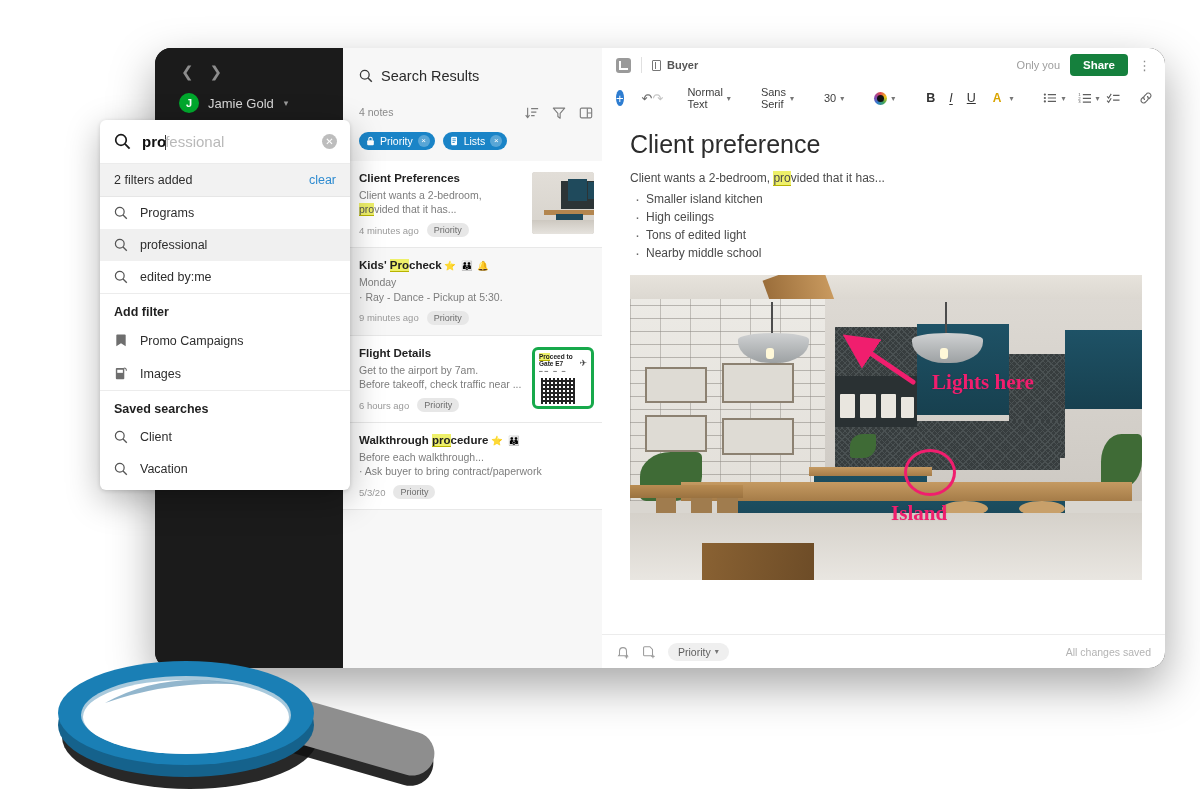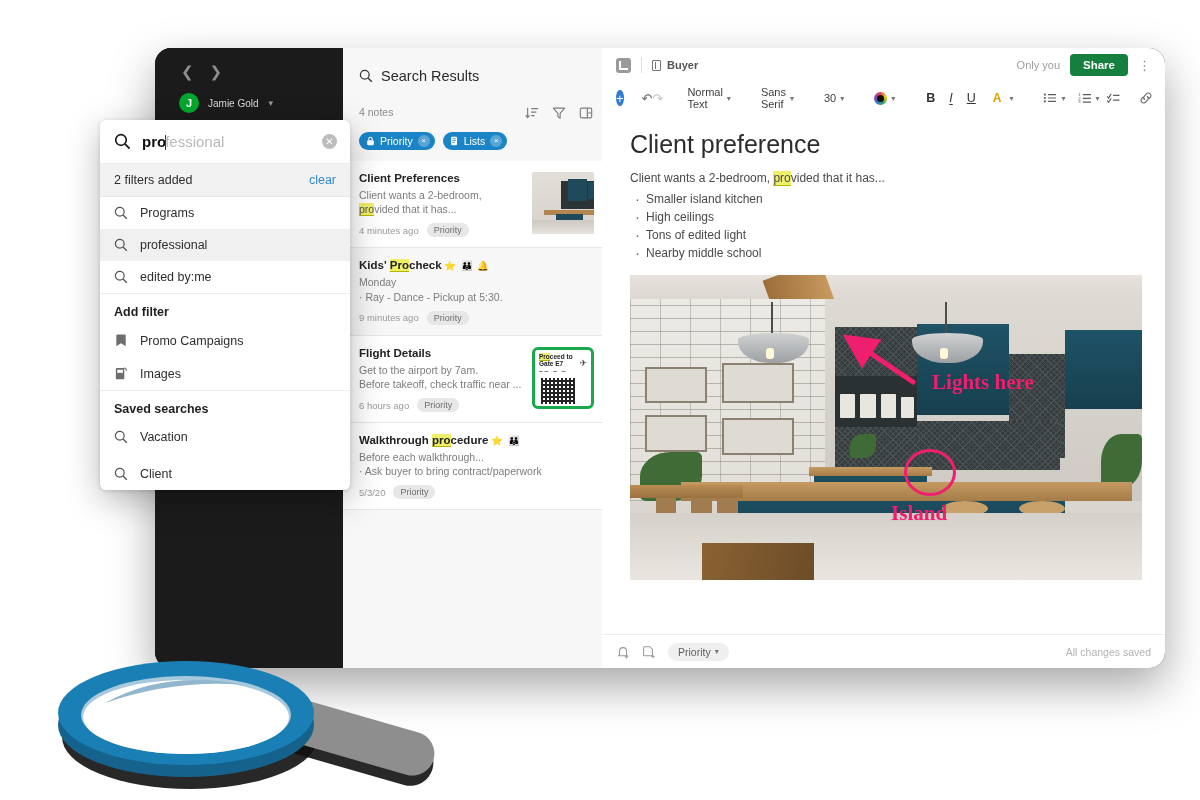--- a/index.html
+++ b/index.html
@@ -27,21 +27,21 @@
     background: #1b1b1b;
   }
   .sb-nav { display: flex; gap: 16px; padding: 16px 0 0 26px; }
   .sb-arrow { color: #8d8d8d; font-size: 15px; line-height: 1; cursor: pointer; }
   .sb-user { display: flex; align-items: center; gap: 9px; padding: 14px 0 0 24px; }
   .avatar {
     width: 20px; height: 20px; border-radius: 50%;
     background: #00a82d; color: #fff; font-size: 11px; font-weight: bold;
     display: flex; align-items: center; justify-content: center;
   }
-  .sb-user-name { color: #d8d8d8; font-size: 10px; }
+  .sb-user-name { color: #d8d8d8; font-size: 13px; }
   .sb-caret { color: #9a9a9a; font-size: 9px; margin-left: 1px; }
 
   
   .list-panel {
     position: absolute; left: 188px; top: 0; width: 265px; height: 100%;
     background: #f7f7f7; border-right: 1px solid #1d4ed8;
     display: flex; flex-direction: column;
   }
   .lp-head { padding: 20px 0 0 16px; display: flex; align-items: center; gap: 8px; }
   .lp-head-title { font-size: 14.5px; color: #2b2b2b; font-weight: 400; }
@@ -721,38 +721,38 @@
           <rect x="3" y="4" width="6" height="3.3" fill="#fff"></rect>
         </svg>
       </span>
       <span>Images</span>
     </div>
 
     <div class="so-sep"></div>
 
     <div class="so-section">Saved searches</div>
 
+    <div class="so-row">
+      <span>
+        <svg width="14" height="14" viewBox="0 0 16 16">
+          <circle cx="6.6" cy="6.6" r="5" fill="none" stroke="#555" stroke-width="1.4"></circle>
+          <line x1="10.3" y1="10.3" x2="14.6" y2="14.6" stroke="#555" stroke-width="1.5"></line>
+        </svg>
+      </span>
+      <span>Client</span>
+    </div>
+
     <div class="so-row" style="padding-bottom:14px;">
       <span>
         <svg width="14" height="14" viewBox="0 0 16 16">
           <circle cx="6.6" cy="6.6" r="5" fill="none" stroke="#555" stroke-width="1.4"></circle>
           <line x1="10.3" y1="10.3" x2="14.6" y2="14.6" stroke="#555" stroke-width="1.5"></line>
         </svg>
       </span>
       <span>Vacation</span>
-    </div>
-
-    <div class="so-row">
-      <span>
-        <svg width="14" height="14" viewBox="0 0 16 16">
-          <circle cx="6.6" cy="6.6" r="5" fill="none" stroke="#555" stroke-width="1.4"></circle>
-          <line x1="10.3" y1="10.3" x2="14.6" y2="14.6" stroke="#555" stroke-width="1.5"></line>
-        </svg>
-      </span>
-      <span>Client</span>
     </div>
 
   </div>
 
   <svg class="magnifier" viewBox="0 0 430 170">
     <ellipse cx="145" cy="112" rx="128" ry="52" fill="#111" opacity="0.9"></ellipse>
     <rect x="240" y="78" width="160" height="46" rx="23" fill="#111" transform="rotate(16 240 78)" opacity="0.9"></rect>
     <rect x="236" y="68" width="165" height="44" rx="22" fill="#8e8e8e" transform="rotate(16 236 68)"></rect>
     <ellipse cx="141" cy="100" rx="128" ry="52" fill="#15628c"></ellipse>
     <ellipse cx="141" cy="88" rx="128" ry="52" fill="#1a7fb5"></ellipse>

